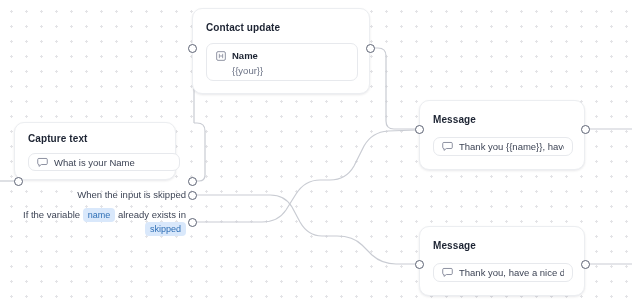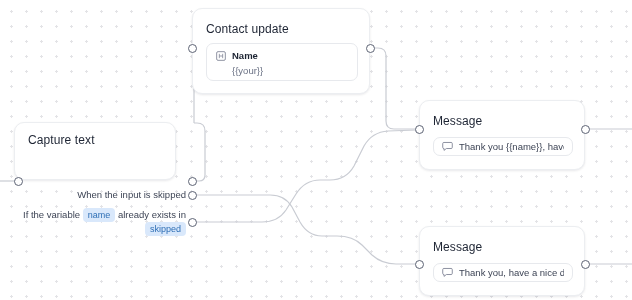--- a/index.html
+++ b/index.html
@@ -30,22 +30,22 @@
   }
   .node {
     position: absolute;
     background: #ffffff;
     border: 1px solid #eceef1;
     border-radius: 10px;
     box-shadow: 0 1px 3px rgba(16, 24, 40, 0.06), 0 1px 2px rgba(16, 24, 40, 0.04);
     box-sizing: border-box;
   }
   .node-title {
-    font-size: 12px;
-    font-weight: normal;
+    font-size: 10px;
+    font-weight: bold;
     color: #1d2433;
     letter-spacing: 0.1px;
   }
   .field {
     background: #ffffff;
     border: 1px solid #e7e9ed;
     border-radius: 7px;
     display: flex;
     align-items: center;
     box-sizing: border-box;
@@ -142,20 +142,26 @@
         <span class="field-text" style="font-weight:bold; color:#1d2433;">Name</span>
       </div>
       <div class="field-text" style="margin-top:4px; margin-left:16px; color:#6a7184;">{{your}}</div>
     </div>
   </div>
   <div class="port" style="left:188px; top:43.5px;"></div>
   <div class="port" style="left:365.5px; top:43.5px;"></div>
 
   <div class="node" style="left:14px; top:122px; width:162px; height:58px;">
     <div class="node-title" style="position:absolute; left:13px; top:10px;">Capture text</div>
+    <div class="field" style="position:absolute; left:13px; top:30px; width:152px; height:18px; padding:0 8px;">
+      <svg class="bubble-icon" viewBox="0 0 12 12">
+        <path d="M2 1.6 h8 a1.2 1.2 0 0 1 1.2 1.2 v4.2 a1.2 1.2 0 0 1 -1.2 1.2 h-5.2 l-2.6 2 v-2 h-0.2 a1.2 1.2 0 0 1 -1.2 -1.2 v-4.2 a1.2 1.2 0 0 1 1.2 -1.2 z" fill="none" stroke="#7b8092" stroke-width="0.95"></path>
+      </svg>
+      <span class="field-text">What is your Name</span>
+    </div>
   </div>
   <div class="port" style="left:14px; top:176.5px;"></div>
   <div class="port" style="left:188px; top:176.5px;"></div>
 
   <div class="branch-label" style="right:446px; top:187px;">When the input is skipped</div>
   <div class="port" style="left:188px; top:190.5px;"></div>
 
   <div class="var-row2" style="right:446px; top:208px;">
     <span>If the variable</span>
     <span class="badge">name</span>

